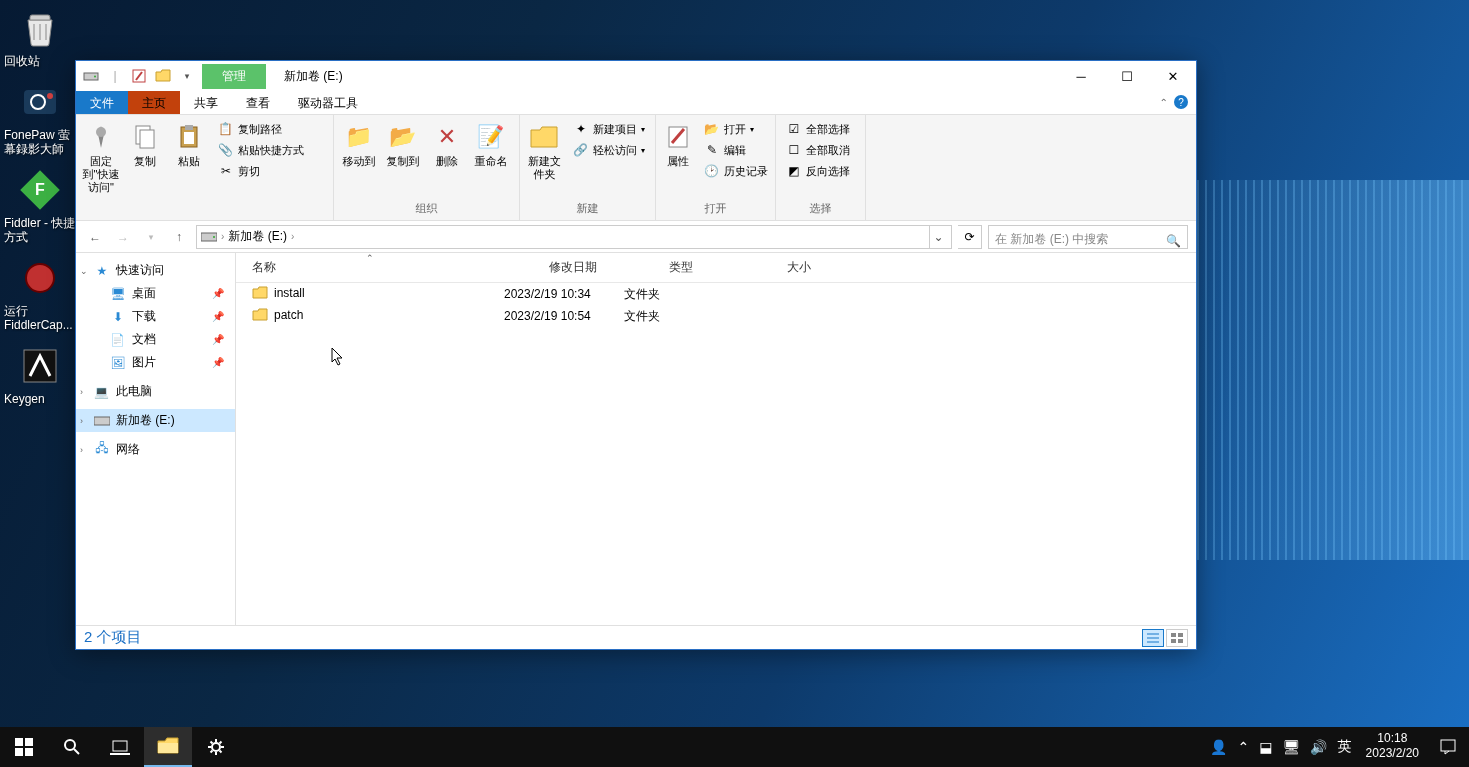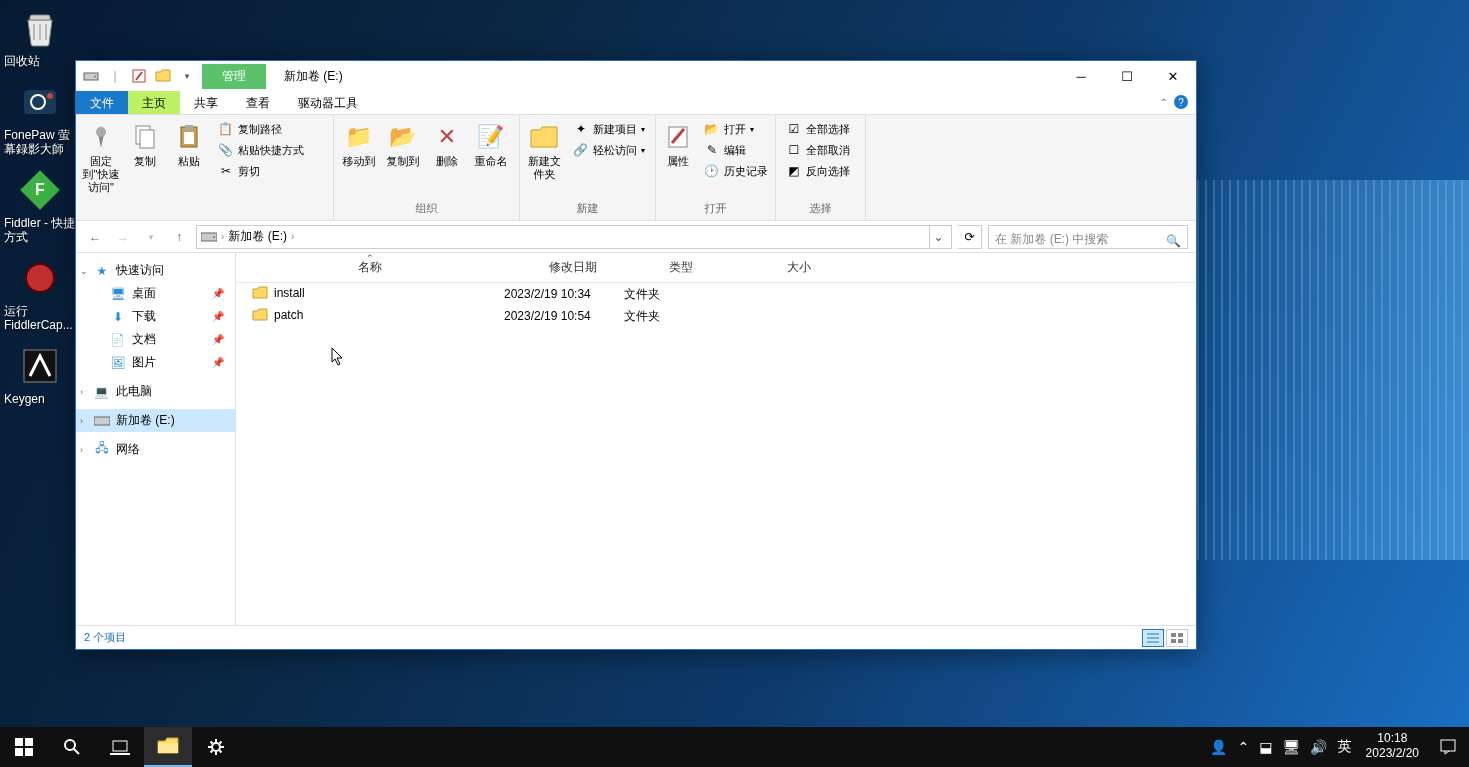--- a/index.html
+++ b/index.html
@@ -24,21 +24,21 @@
 .tb-qat .qico { width: 18px; height: 18px; display: flex; align-items: center; justify-content: center; }
 .tb-context-tab { background: #5bc26a; color: #fff; padding: 4px 20px; font-size: 12px; }
 .tb-title { margin-left: 18px; color: #000; }
 .tb-ctrls { margin-left: auto; display: flex; }
 .tb-ctrls .tbc { width: 46px; height: 30px; display: flex; align-items: center; justify-content: center; color: #000; font-size: 13px; }
 
 
 .menutabs { height: 24px; display: flex; align-items: stretch; font-size: 12px; border-bottom: 1px solid #e0e0e0; position: relative; }
 .menutabs .mt { padding: 4px 14px; cursor: pointer; }
 .menutabs .mt.file { background: #1979ca; color: #fff; }
-.menutabs .mt.active { background: #bef264; }
+.menutabs .mt.active { background: #c2410c; }
 .menutabs .rbhelp { position: absolute; right: 8px; top: 4px; display:flex; gap:6px; align-items:center;}
 .rbhelp .chev { font-size: 10px; color:#666;}
 .rbhelp .q { width:14px;height:14px;border-radius:50%;background:#1979ca;color:#fff;font-size:10px;display:flex;align-items:center;justify-content:center;}
 
 
 .ribbon { height: 106px; background: #f5f5f5; display: flex; border-bottom: 1px solid #e0e0e0; font-size: 12px; }
 .rgrp { border-right: 1px solid #e0e0e0; padding: 2px 4px; display: flex; flex-direction: column; }
 .rgrp .body { flex: 1; display: flex; align-items: flex-start; gap: 2px; }
 .rgrp .glabel { text-align: center; color: #666; font-size: 11px; padding: 2px 0; }
 .rbtn-lg { width: 42px; text-align: center; padding: 4px 2px; cursor: pointer; }
@@ -68,29 +68,29 @@
 .navitem .nico { width: 16px; height: 16px; display:flex;align-items:center;justify-content:center; }
 .navitem.sub { padding-left: 34px; }
 .navitem.sub .pin { position:absolute; right:10px; color:#888; font-size:10px;}
 .navitem.selected { background: #cce8ff; }
 .navitem.top { margin-top: 6px; }
 
 .listpane { flex: 1; display: flex; flex-direction: column; }
 .colheaders { height: 30px; display: flex; align-items: center; border-bottom: 1px solid #e8e8e8; font-size: 12px; color: #333; padding-left: 8px; position:relative;}
 .colheaders .ch { padding: 0 8px; cursor: pointer; }
 .colheaders .sortind { position:absolute; left: 130px; top: 0; font-size:9px; color:#555;}
-.ch.name { width: 252px; text-align: center; } .ch.date { width: 120px; margin-left: 45px; } .ch.type { width: 118px; } .ch.size { width: 70px; }
+.ch.name { width: 252px; } .ch.date { width: 120px; margin-left: 45px; } .ch.type { width: 118px; } .ch.size { width: 70px; }
 .filerow { height: 22px; display: flex; align-items: center; font-size: 12px; padding-left: 8px; cursor: pointer; }
 .filerow .c { padding: 0 8px; overflow: hidden; white-space: nowrap; }
 .c.name { width: 252px; display:flex; gap:6px; } 
 .c.date { width: 120px; } .c.type { width: 118px; } .c.size { width: 70px; }
 .foldico { width:16px;height:16px; }
 
 
-.statusbar { height: 24px; border-top: 1px solid #e0e0e0; display: flex; align-items: center; font-size: 11px; padding: 0 8px; color: #1a6fc4; }
+.statusbar { height: 24px; border-top: 1px solid #e0e0e0; display: flex; align-items: center; font-size: 15px; padding: 0 8px; color: #1a6fc4; }
 .statusbar .views { margin-left: auto; display:flex; gap:2px;}
 .statusbar .vbtn { width:22px;height:18px;border:1px solid #ccc; display:flex;align-items:center;justify-content:center; color:#555;}
 .statusbar .vbtn.active { background:#cce8ff; border-color:#1979ca;}
 
 
 .cursor { position: absolute; left: 331px; top: 347px; width: 14px; height: 20px; pointer-events: none; }
 
 
 .taskbar { position: absolute; left: 0; right: 0; bottom: 0; height: 40px; background: #101010; display: flex; align-items: stretch; color: #fff; font-size: 12px; }
 .taskbar .tbtn { width: 48px; display: flex; align-items: center; justify-content: center; cursor: pointer; }

